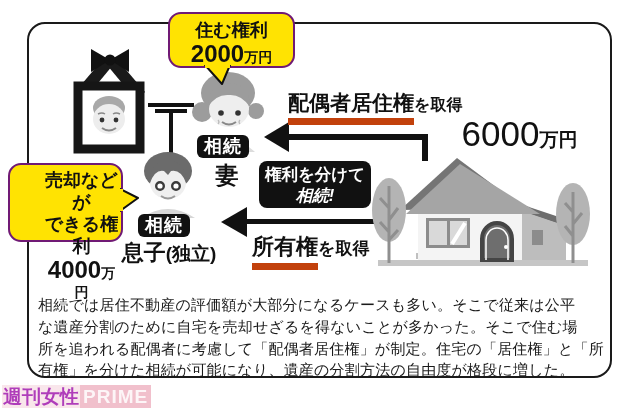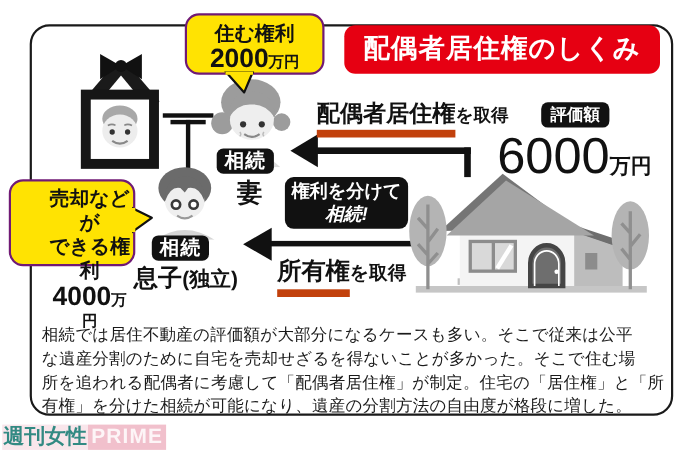--- a/index.html
+++ b/index.html
@@ -48,21 +48,21 @@
   .acquire .term { font-weight:bold; border-bottom:7px solid #c2410c; padding-bottom:1px;
                    display:inline-block; }
   .acquire-residence .term { font-size:21px; }
   .acquire-residence .suffix { font-size:16px; font-weight:600; }
   .acquire-ownership .term { font-size:22px; }
   .acquire-ownership .suffix { font-size:17px; font-weight:600; }
 
   
   .valuation-amount { position:absolute; left:452px; top:114px; width:135px; text-align:center;
                       color:#111; white-space:nowrap; }
-  .valuation-amount .num { font-size:46px; font-weight:500; }
+  .valuation-amount .num { font-size:35px; font-weight:500; }
   .valuation-amount .unit { font-size:19px; font-weight:bold; }
 
   
   .split-box { position:absolute; left:259px; top:161px; width:112px; height:47px;
     background:#111; border-radius:8px; color:#fff; font-weight:bold; font-size:16.5px;
     text-align:center; padding-top:3px; line-height:21px; }
 
   
   .arrow-head { position:absolute; width:0; height:0;
     border-top:15px solid transparent; border-bottom:15px solid transparent;
@@ -73,21 +73,21 @@
   .fam-line { position:absolute; background:#111; }
 
   
   .description { position:absolute; left:38px; top:294px; width:552px;
     font-size:15px; line-height:21.8px; letter-spacing:0.2px; font-weight:400; color:#1a1a1a; }
   .description span { display:block; white-space:nowrap; }
 
   
   .watermark { position:absolute; left:2px; top:384px; font-size:19px; font-weight:bold;
                opacity:0.85; white-space:nowrap; }
-  .watermark .wm1 { background:#f8e2e8; color:#0f766e; padding:1px 1px; }
+  .watermark .wm1 { background:#f8e2e8; color:#a21caf; padding:1px 1px; }
   .watermark .wm2 { background:#efb6c4; color:#fdf4f6; padding:1px 3px; letter-spacing:1px; }
 
   svg { position:absolute; display:block; }
 </style>
 </head>
 <body>
 
 <div class="canvas">
 
   <div class="frame"></div>
@@ -150,21 +150,20 @@
   <div class="arrow-head" style="left:221px; top:207px; border-right-width:26px;"></div>
   <div class="arrow-shaft" style="left:246px; top:219px; width:156px; height:5px;"></div>
 
   <div class="acquire acquire-residence">
     <span class="term">配偶者居住権</span><span class="suffix">を取得</span>
   </div>
   <div class="acquire acquire-ownership">
     <span class="term">所有権</span><span class="suffix">を取得</span>
   </div>
 
-  <div class="badge badge-valuation">評価額</div>
   <div class="valuation-amount">
     <span class="num">6000</span><span class="unit">万円</span>
   </div>
 
   <div class="split-box">
     <span style="display:block;">権利を分けて</span>
     <span style="display:block; font-style:italic;">相続!</span>
   </div>
 
   <svg style="left:356px; top:148px;" width="262" height="122" viewBox="0 0 262 122">
@@ -189,21 +188,20 @@
     <line x1="96" y1="96" x2="109" y2="75" stroke="#ffffff" stroke-width="4"></line>
     <path d="M126,112 L126,91 A15,16 0 0 1 156,91 L156,112 Z" fill="#6e6e6e" stroke="#454545" stroke-width="4"></path>
     <path d="M130,112 L130,92 A11,12 0 0 1 152,92 L152,112" fill="none" stroke="#ffffff" stroke-width="1.5"></path>
     <circle cx="150" cy="99" r="2" fill="#ffffff"></circle>
     <ellipse cx="33" cy="62" rx="17" ry="32" fill="#b4b4b4"></ellipse>
     <path d="M33,115 L33,38 M33,60 L24,50 M33,72 L42,60 M33,84 L24,74 M33,92 L42,82" fill="none" stroke="#8f8f8f" stroke-width="3"></path>
     <ellipse cx="217" cy="66" rx="17" ry="31" fill="#b4b4b4"></ellipse>
     <path d="M217,115 L217,44 M217,64 L209,55 M217,76 L226,65 M217,88 L209,78" fill="none" stroke="#8f8f8f" stroke-width="3"></path>
   </svg>
 
-  <div class="title-banner">配偶者居住権のしくみ</div>
 
   <div class="bubble bubble-top">
     <span class="bubble-line">住む権利</span>
     <span>
       <span class="bubble-amount">2000</span><span class="bubble-unit">万円</span>
     </span>
   </div>
   <svg class="tail" style="left:202px; top:65px;" width="32" height="22" viewBox="0 0 32 22">
     <path d="M3,0 L20,19 L28,0 Z" fill="#ffe302" stroke="#111" stroke-width="2" stroke-linejoin="round"></path>
     <rect x="3" y="0" width="25" height="3" fill="#ffe302"></rect>

